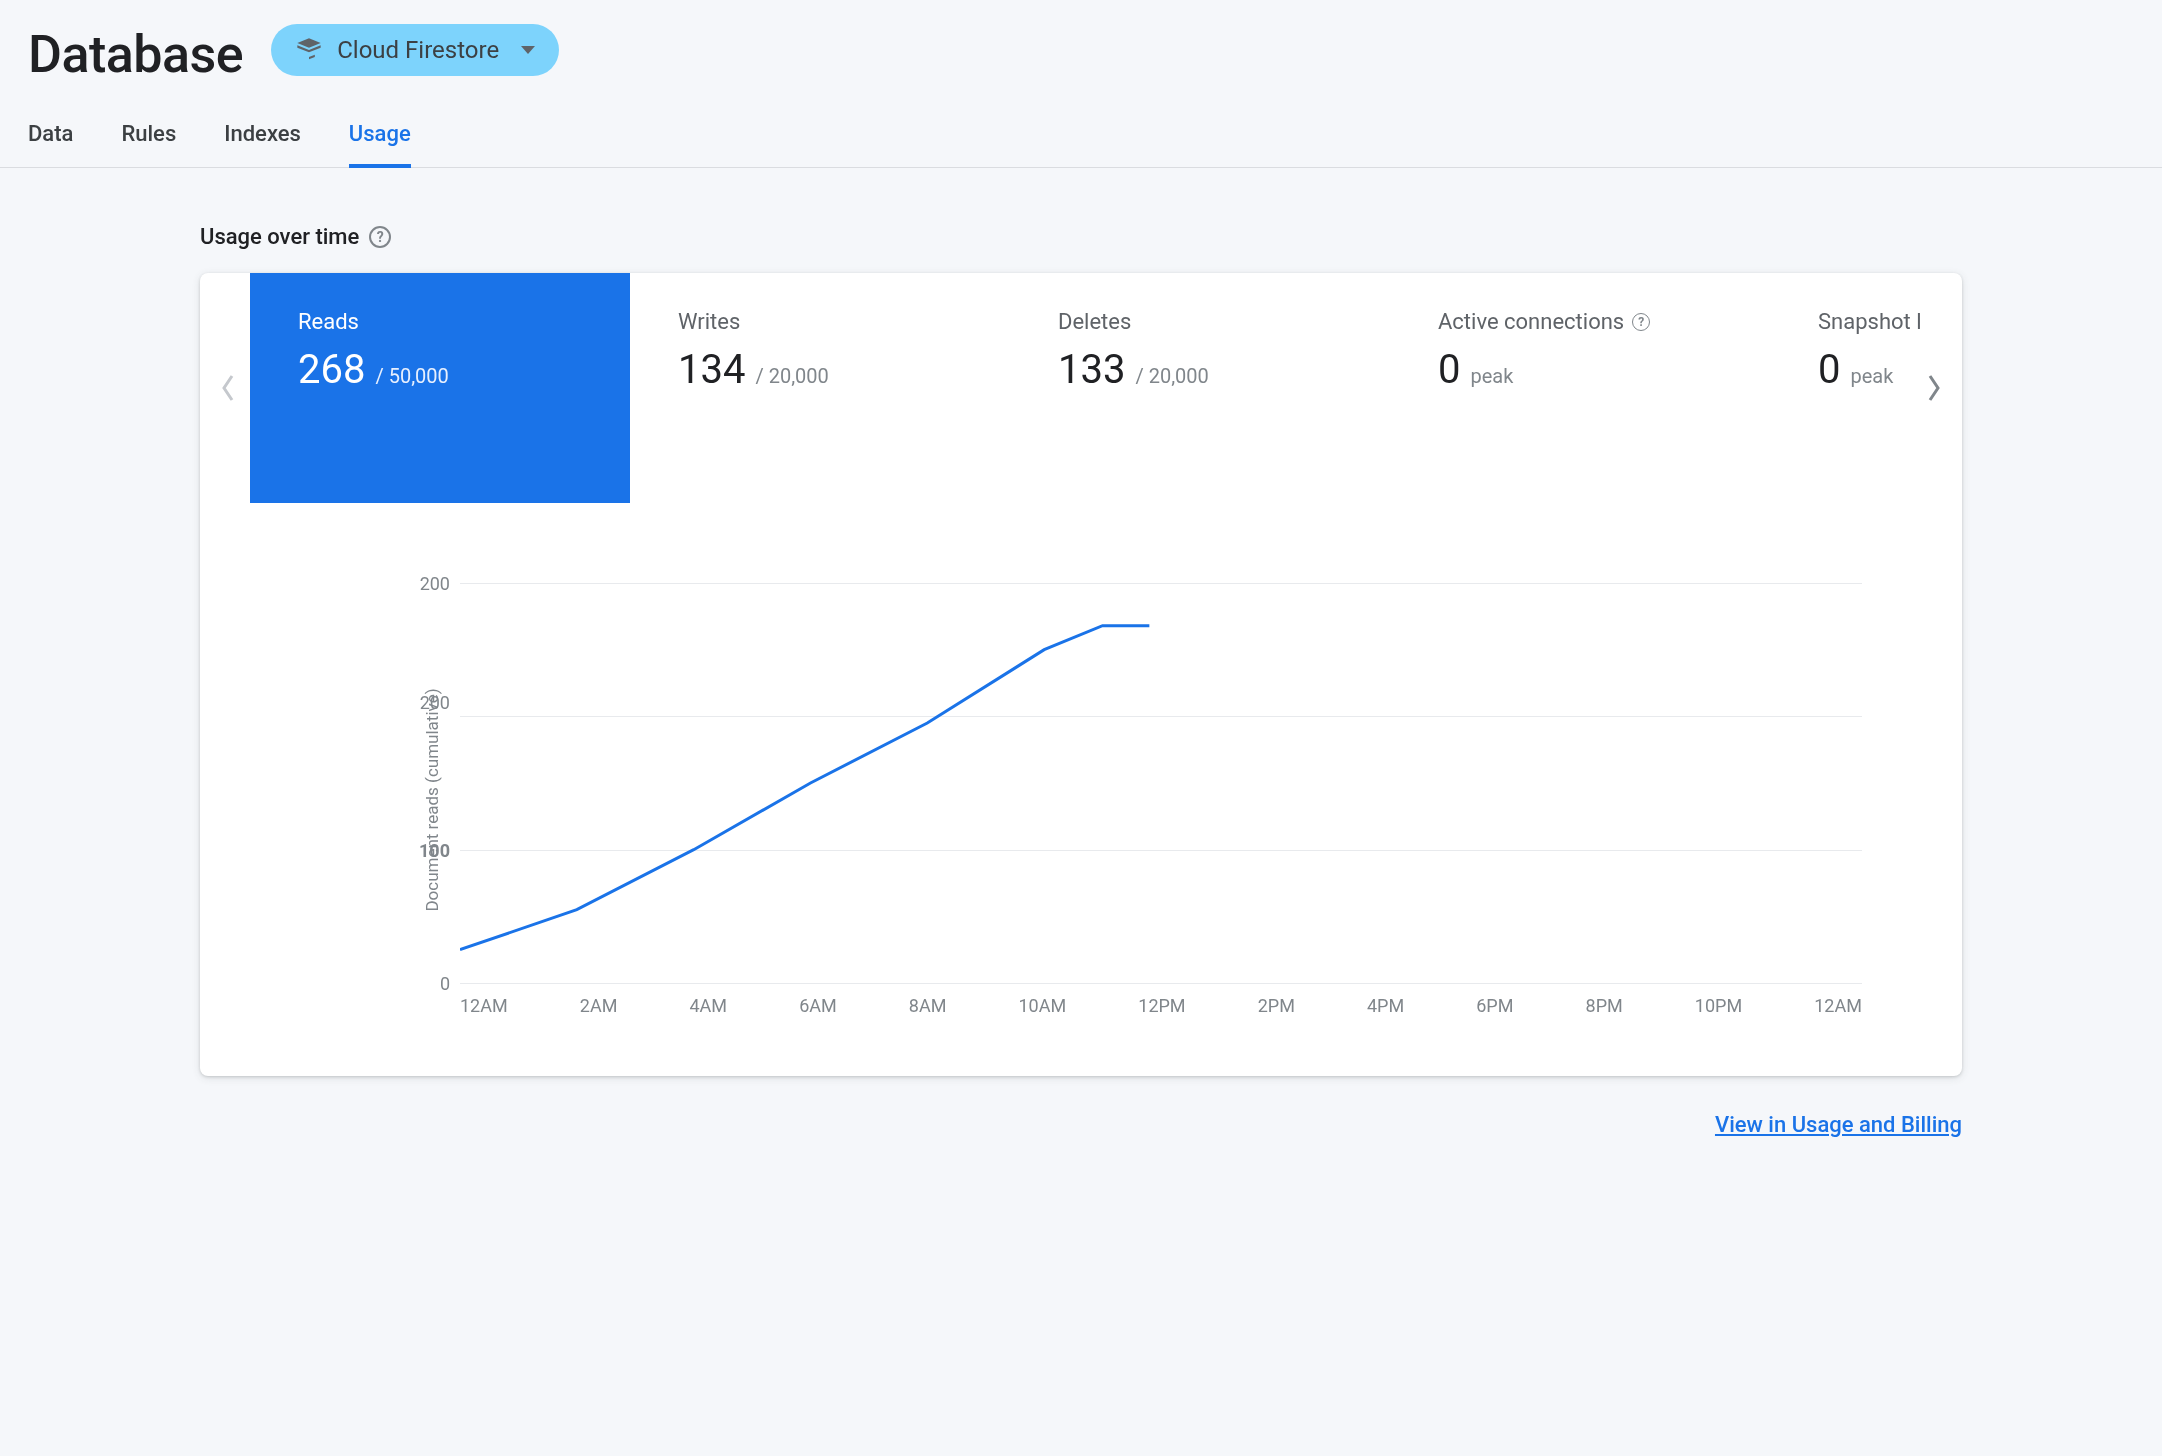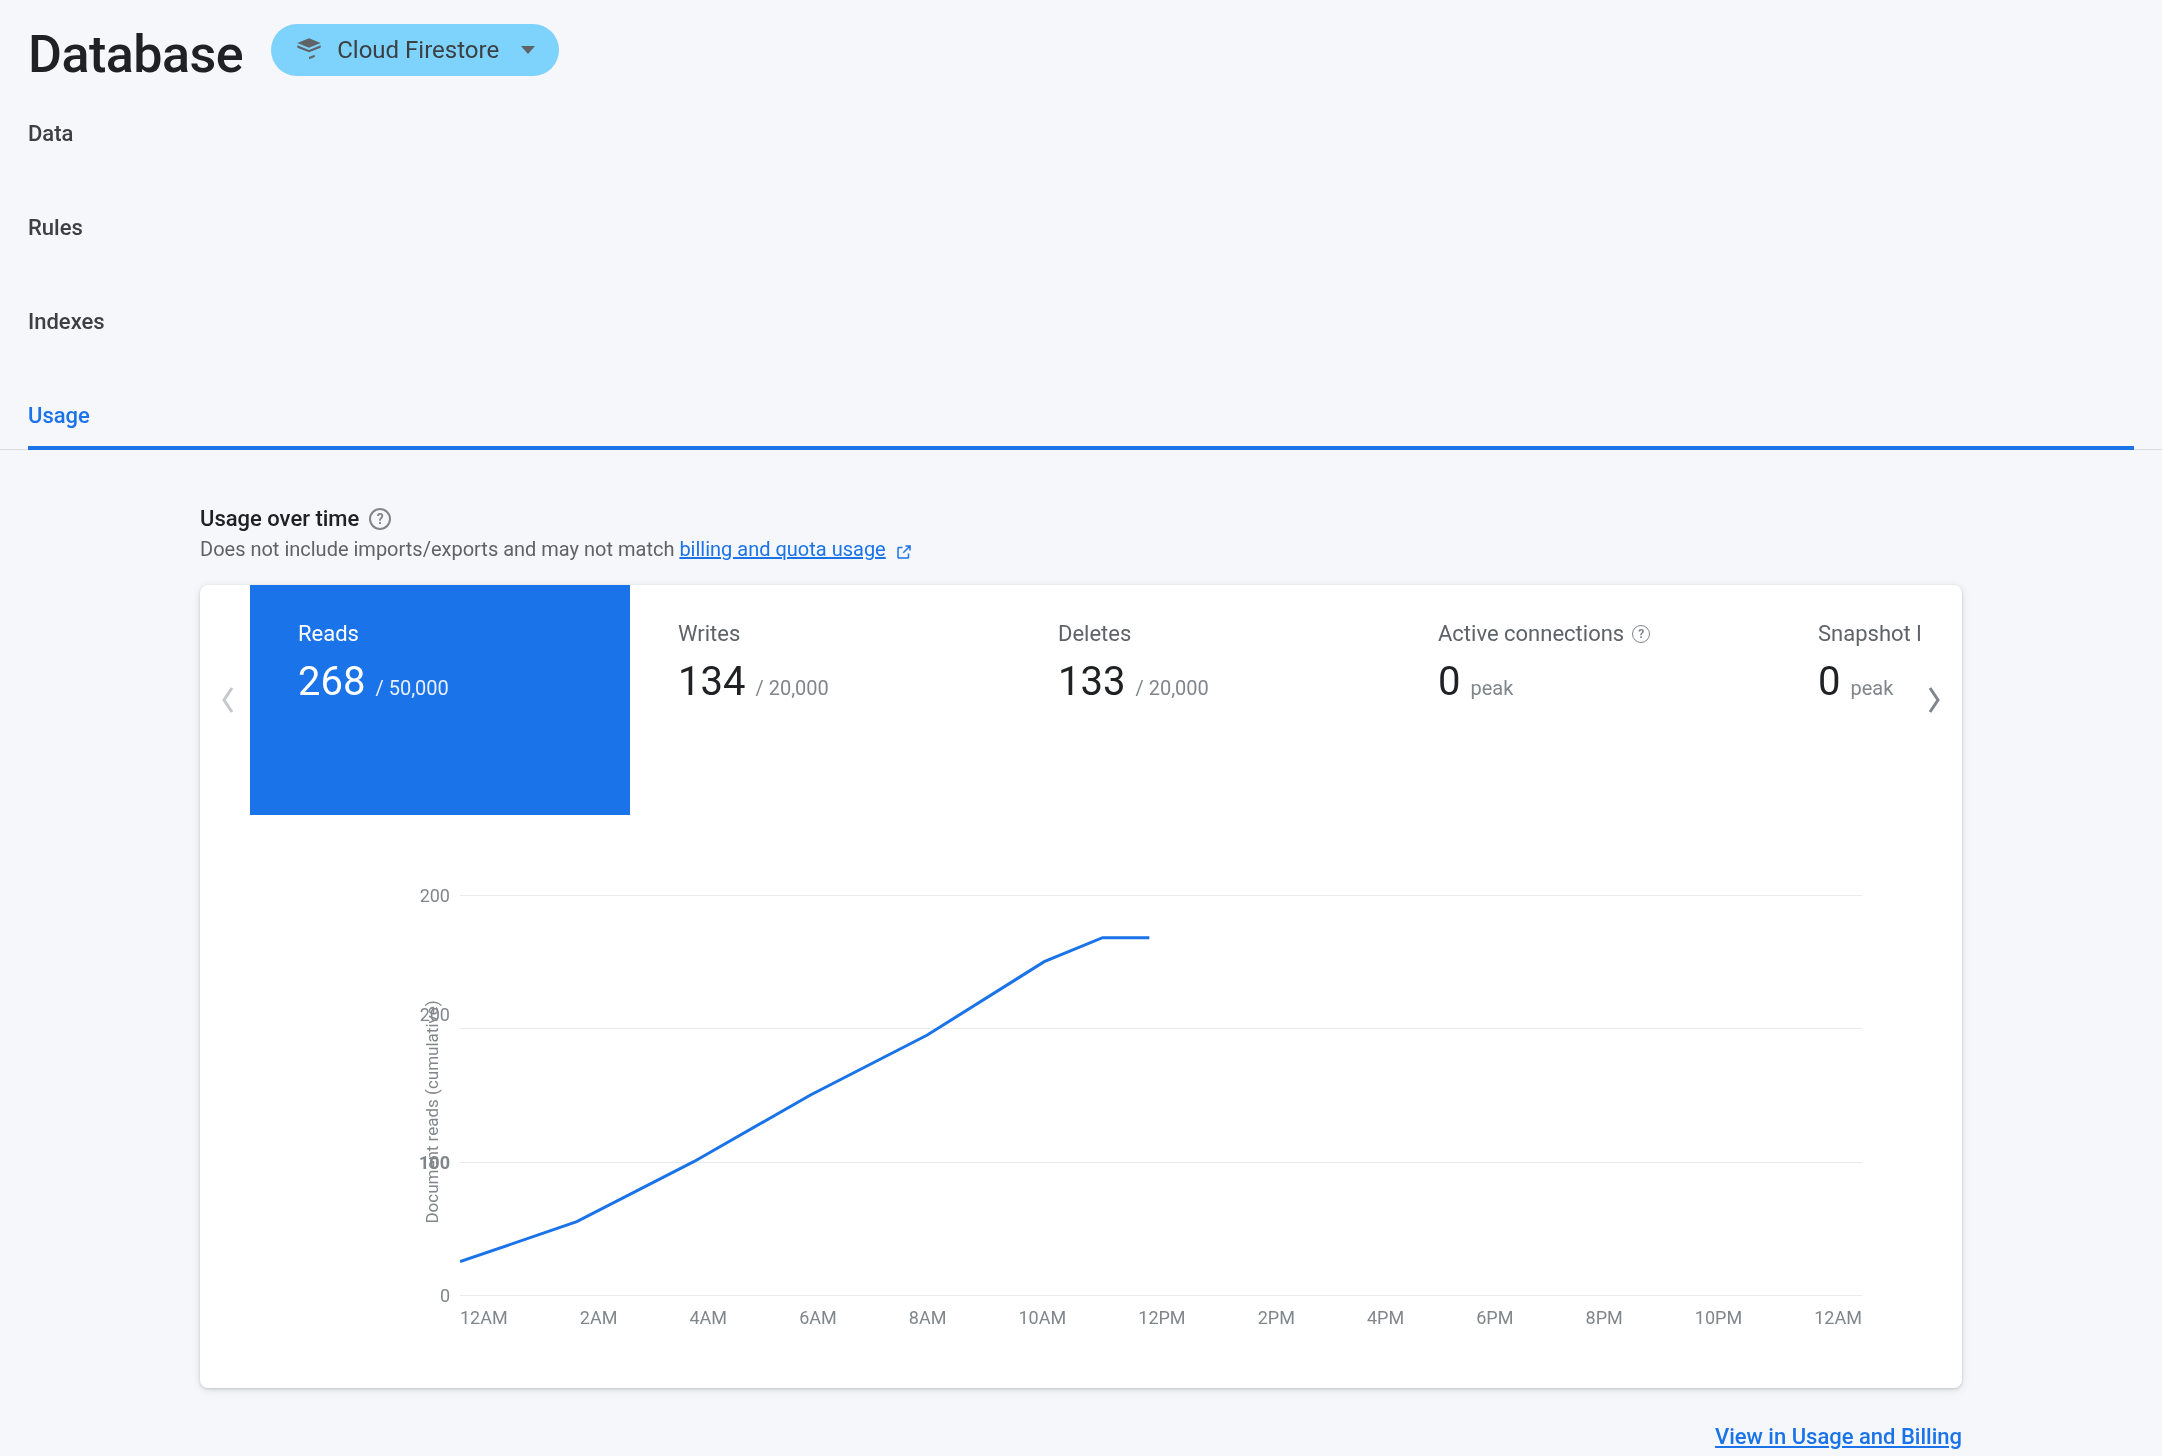--- a/index.html
+++ b/index.html
@@ -43,21 +43,20 @@
     border-left: 7px solid transparent;
     border-right: 7px solid transparent;
     border-top: 8px solid #5f6368;
     margin-left: 8px;
   }
   .tabs {
     display: flex;
     gap: 48px;
     padding: 28px 28px 0 28px;
     border-bottom: 1px solid #dadce0;
-    flex-direction: column;
   }
   .tab {
     font-size: 22px;
     font-weight: 500;
     color: #3c4043;
     padding-bottom: 18px;
     cursor: pointer;
     border-bottom: 4px solid transparent;
     margin-bottom: -1px;
   }
@@ -238,28 +237,20 @@
 </div>
 
 <div class="content">
 
   <div class="usage-header">
     <div>
       <div class="usage-title-row">
         <span class="usage-title">Usage over time</span>
         <span class="help-icon">?</span>
       </div>
-      <div class="usage-sub">
-        <span>Does not include imports/exports and may not match </span><a href="#">billing and quota usage</a>
-        <span class="ext-icon">
-          <svg viewBox="0 0 24 24">
-              <path fill="none" stroke="#1a73e8" stroke-width="2" d="M14 4h6v6M20 4l-9 9M18 14v5a1 1 0 0 1-1 1H5a1 1 0 0 1-1-1V7a1 1 0 0 1 1-1h5"></path>
-            </svg>
-        </span>
-      </div>
     </div>
   </div>
 
   <div class="card">
     <div class="metrics-strip">
       <div class="nav-arrow left">
         <svg width="16" height="28" viewBox="0 0 16 28">
             <path d="M12 2 L4 14 L12 26" fill="none" stroke="currentColor" stroke-width="3"></path>
           </svg>
       </div>

